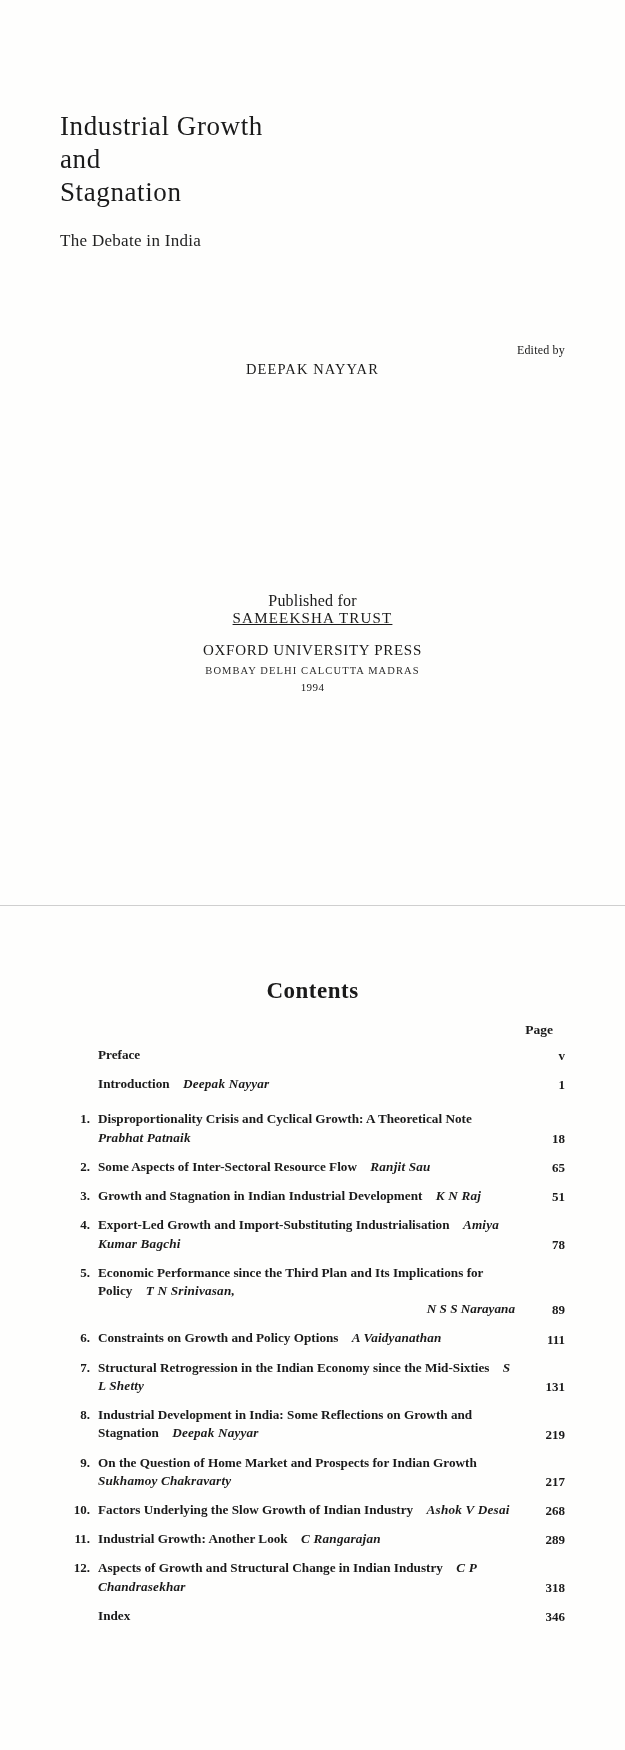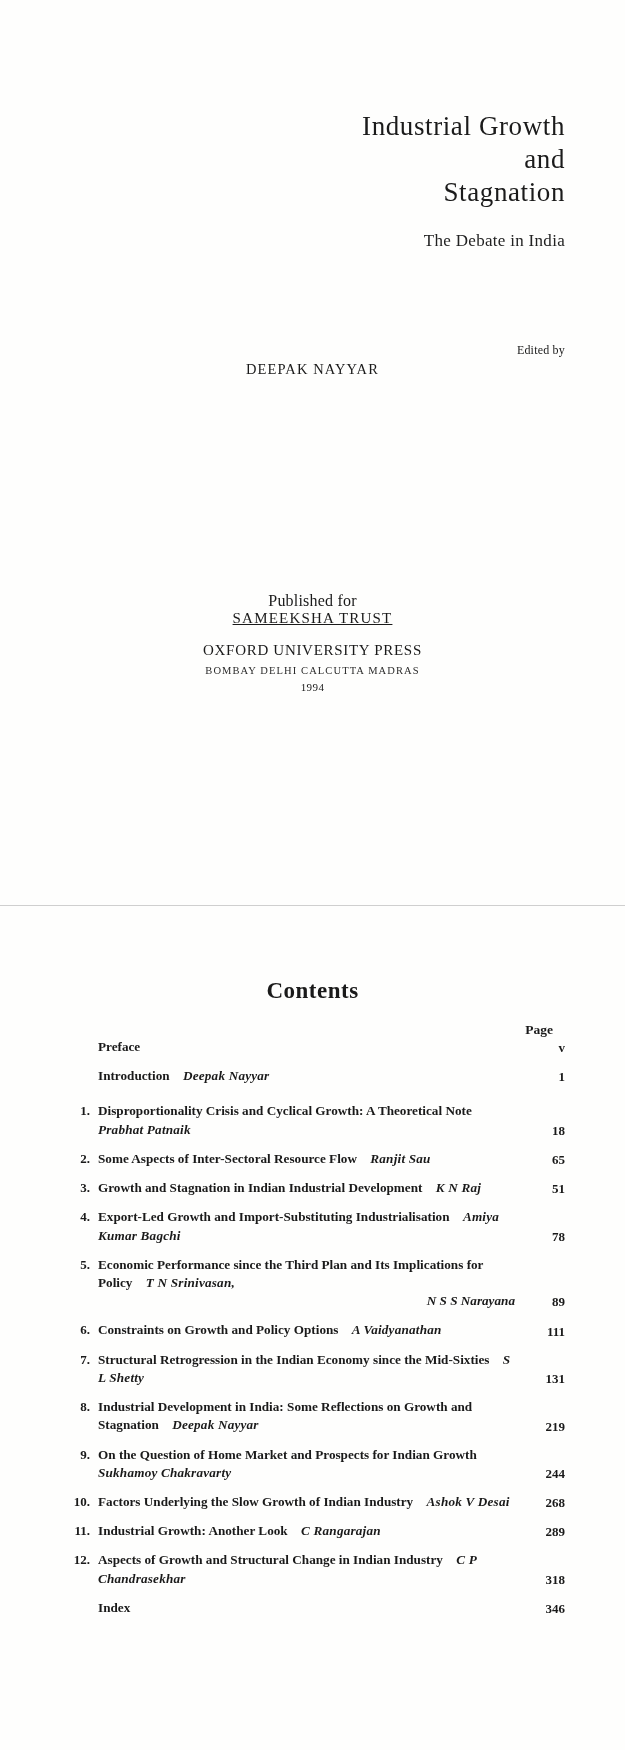--- a/index.html
+++ b/index.html
@@ -25,21 +25,21 @@
   }
 
   
   #title-page {
     top: 0;
     height: 905px;
     padding: 0 60px;
   }
 
   .title-block {
-    text-align: right;
+    text-align: left;
     padding-top: 110px;
   }
   .title-line {
     font-size: 27px;
     letter-spacing: 0.6px;
     line-height: 1.22;
     color: #1b1b1b;
   }
   .subtitle {
     font-size: 17px;
@@ -121,20 +121,21 @@
   }
 
   .page-col-head {
     text-align: right;
     font-size: 13.5px;
     margin-top: 18px;
     padding-right: 12px;
   }
 
   .toc {
+    margin-top: 8px;
   }
   .toc-row {
     display: flex;
     align-items: flex-end;
     margin-bottom: 11px;
   }
   .toc-num {
     width: 30px;
     flex: 0 0 30px;
     font-size: 13px;
@@ -250,21 +251,21 @@
         <div class="toc-page">131</div>
       </div>
       <div class="toc-row">
         <div class="toc-num">8.</div>
         <div class="toc-title">Industrial Development in India: Some Reflections on Growth and Stagnation<span class="auth"> Deepak Nayyar</span></div>
         <div class="toc-page">219</div>
       </div>
       <div class="toc-row">
         <div class="toc-num">9.</div>
         <div class="toc-title">On the Question of Home Market and Prospects for Indian Growth<span class="auth"> Sukhamoy Chakravarty</span></div>
-        <div class="toc-page">244</div>
+        <div class="toc-page">217</div>
       </div>
       <div class="toc-row">
         <div class="toc-num">10.</div>
         <div class="toc-title">Factors Underlying the Slow Growth of Indian Industry<span class="auth"> Ashok V Desai</span></div>
         <div class="toc-page">268</div>
       </div>
       <div class="toc-row">
         <div class="toc-num">11.</div>
         <div class="toc-title">Industrial Growth: Another Look<span class="auth"> C Rangarajan</span></div>
         <div class="toc-page">289</div>

